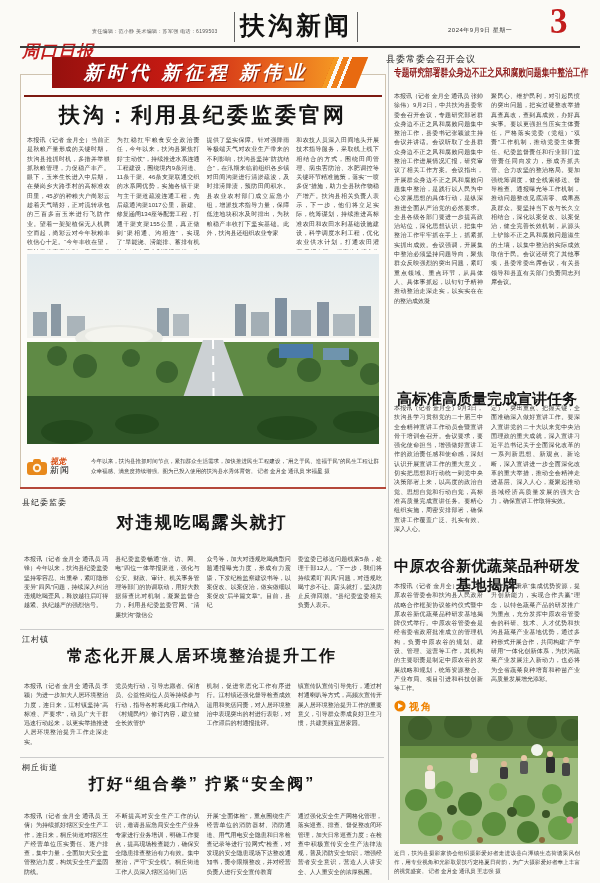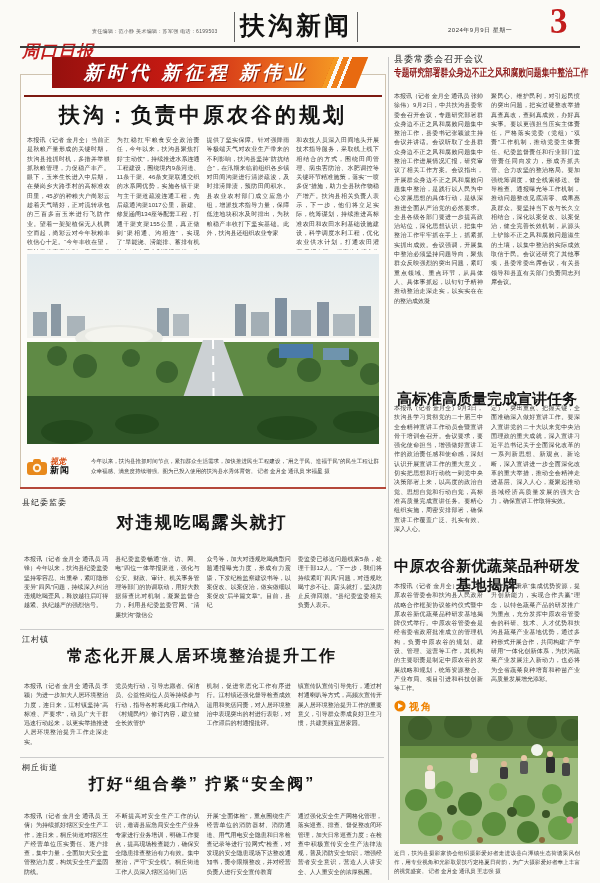--- a/index.html
+++ b/index.html
@@ -34,31 +34,31 @@
   
   .cols{display:flex;gap:7px;}
   .col{flex:1;font-size:6px;line-height:1.55;text-align:justify;color:#3a3a3a;overflow:hidden;}
   .lead-cols{left:27px;top:136px;width:352px;height:114px;}
   
   .lead-photo{left:27px;top:254px;width:352px;height:190px;}
   .caption-row{left:27px;top:450px;width:352px;height:33px;display:flex;gap:6px;align-items:center;}
   .vbadge{width:58px;display:flex;align-items:center;gap:3px;flex:none;}
   .vbadge-texts{display:flex;flex-direction:column;line-height:1;}
   .vbadge-top{font-size:8px;font-style:italic;font-weight:bold;color:#d8521a;}
-  .vbadge-bottom{font-size:9px;font-weight:bold;color:#111;letter-spacing:1px;}
+  .vbadge-bottom{font-size:9px;font-weight:normal;color:#111;letter-spacing:1px;}
   .caption-text{flex:1;font-size:5.5px;line-height:1.65;text-align:justify;color:#3a3a3a;}
   .credit{white-space:nowrap;color:#3a3a3a;}
   
   .kicker{font-size:8px;color:#222;letter-spacing:1px;}
   .sec-headline{width:360px;text-align:center;font-weight:bold;color:#141414;letter-spacing:2px;}
   .h17{font-size:17px;} .h16{font-size:16px;} .h15{font-size:15px;} .h125{font-size:15px;letter-spacing:.5px;}
   .hairline{left:20px;width:364px;height:1px;background:#ccc;}
   
   .vdivider{left:388px;top:57px;width:1px;height:823px;background:#c7c7c7;}
-  .r-kicker{left:394px;top:53px;font-size:9px;color:#222;letter-spacing:1px;}
+  .r-kicker{left:386px;top:53px;font-size:9px;color:#222;letter-spacing:1px;}
   .r-headline1{left:394px;top:66px;font-size:10.5px;font-weight:bold;color:#8e1a1a;
                white-space:nowrap;transform:scaleX(.74);transform-origin:left center;}
   .r-cols{left:394px;width:186px;}
   .r-cols .cols{gap:8px;}
   .r-headline{left:394px;width:186px;text-align:center;font-weight:bold;color:#141414;}
   .view-label{left:394px;top:700px;display:flex;align-items:flex-start;gap:3px;}
   .view-label span{font-size:10px;font-weight:bold;color:#ef8200;letter-spacing:2px;}
   .view-photo{left:400px;top:716px;width:178px;height:128px;}
   .view-caption{left:394px;top:849px;width:186px;font-size:5.5px;line-height:1.65;
                 text-align:justify;color:#3a3a3a;}
@@ -73,21 +73,21 @@
 <div class="abs mast-bar" style="left:357px;"></div>
 <div class="abs date-line">2024年9月9日 星期一</div>
 <div class="abs page-number serif">3</div>
 <div class="abs mast-rule"></div>
 
 <div class="abs lead-box"></div>
 <div class="abs banner">
   <span class="banner-text">新时代 新征程 新伟业</span>
 </div>
 <div class="abs banner-rule"></div>
-<div class="abs lead-headline">扶沟：负责中原农谷的规划</div>
+<div class="abs lead-headline">扶沟：利用县纪委监委官网</div>
 
 <div class="abs cols lead-cols">
   <div class="col">本报讯（记者 金月全）当前正是秋粮产量形成的关键时期，扶沟县抢抓时机，多措并举狠抓秋粮管理，力促稳产丰产。眼下，玉米生长进入中后期，在柴岗乡大路李村的高标准农田里，45岁的种粮大户尚彩云趁着天气晴好，正对流转承包的三百多亩玉米进行飞防作业。望着一架架植保无人机腾空而起，尚彩云对今年秋粮丰收信心十足。“今年丰收在望，预计玉米亩产达到一千三百斤没啥问题。”尚彩云高兴地说。</div>
   <div class="col">为扛稳扛牢粮食安全政治责任，今年以来，扶沟县聚焦打好“主动仗”，持续推进水系连通工程建设，围绕境内9条河道、11条干渠、46条支渠联通交织的水系网优势，实施各镇干渠与主干渠道疏浚连通工程，先后疏通沟渠1017公里，新建、修复涵闸134座等配套工程，打通干渠支渠155公里，真正做到“渠相通、沟相连”，实现了“旱能浇、涝能排、蓄排有机结合”的农田水利建设目标，为防汛抗旱、稳产增收</div>
   <div class="col">提供了坚实保障。针对强降雨等极端天气对农业生产带来的不利影响，扶沟县坚持“防抗结合”，在汛期来临前组织各乡镇对田间沟渠进行清淤疏浚，及时排涝降渍，预防田间积水。县农业农村部门成立应急小组，增派技术指导力量，保障低洼地块积水及时排出，为秋粮稳产丰收打下坚实基础。此外，扶沟县还组织农业专家</div>
   <div class="col">和农技人员深入田间地头开展技术指导服务，采取线上线下相结合的方式，围绕田间管理、病虫害防治、水肥调控等关键环节精准施策，落实“一喷多促”措施，助力全县秋作物稳产增产。扶沟县相关负责人表示，下一步，他们将立足实际，统筹谋划，持续推进高标准农田和农田水利基础设施建设，科学调度水利工程，优化农业供水计划，打通农田灌溉“毛细血管”，提高粮食综合生产能力，筑牢粮食安全根基。</div>
 </div>
 
 <svg class="abs lead-photo" viewBox="0 0 352 190" preserveAspectRatio="none">
   <defs>

